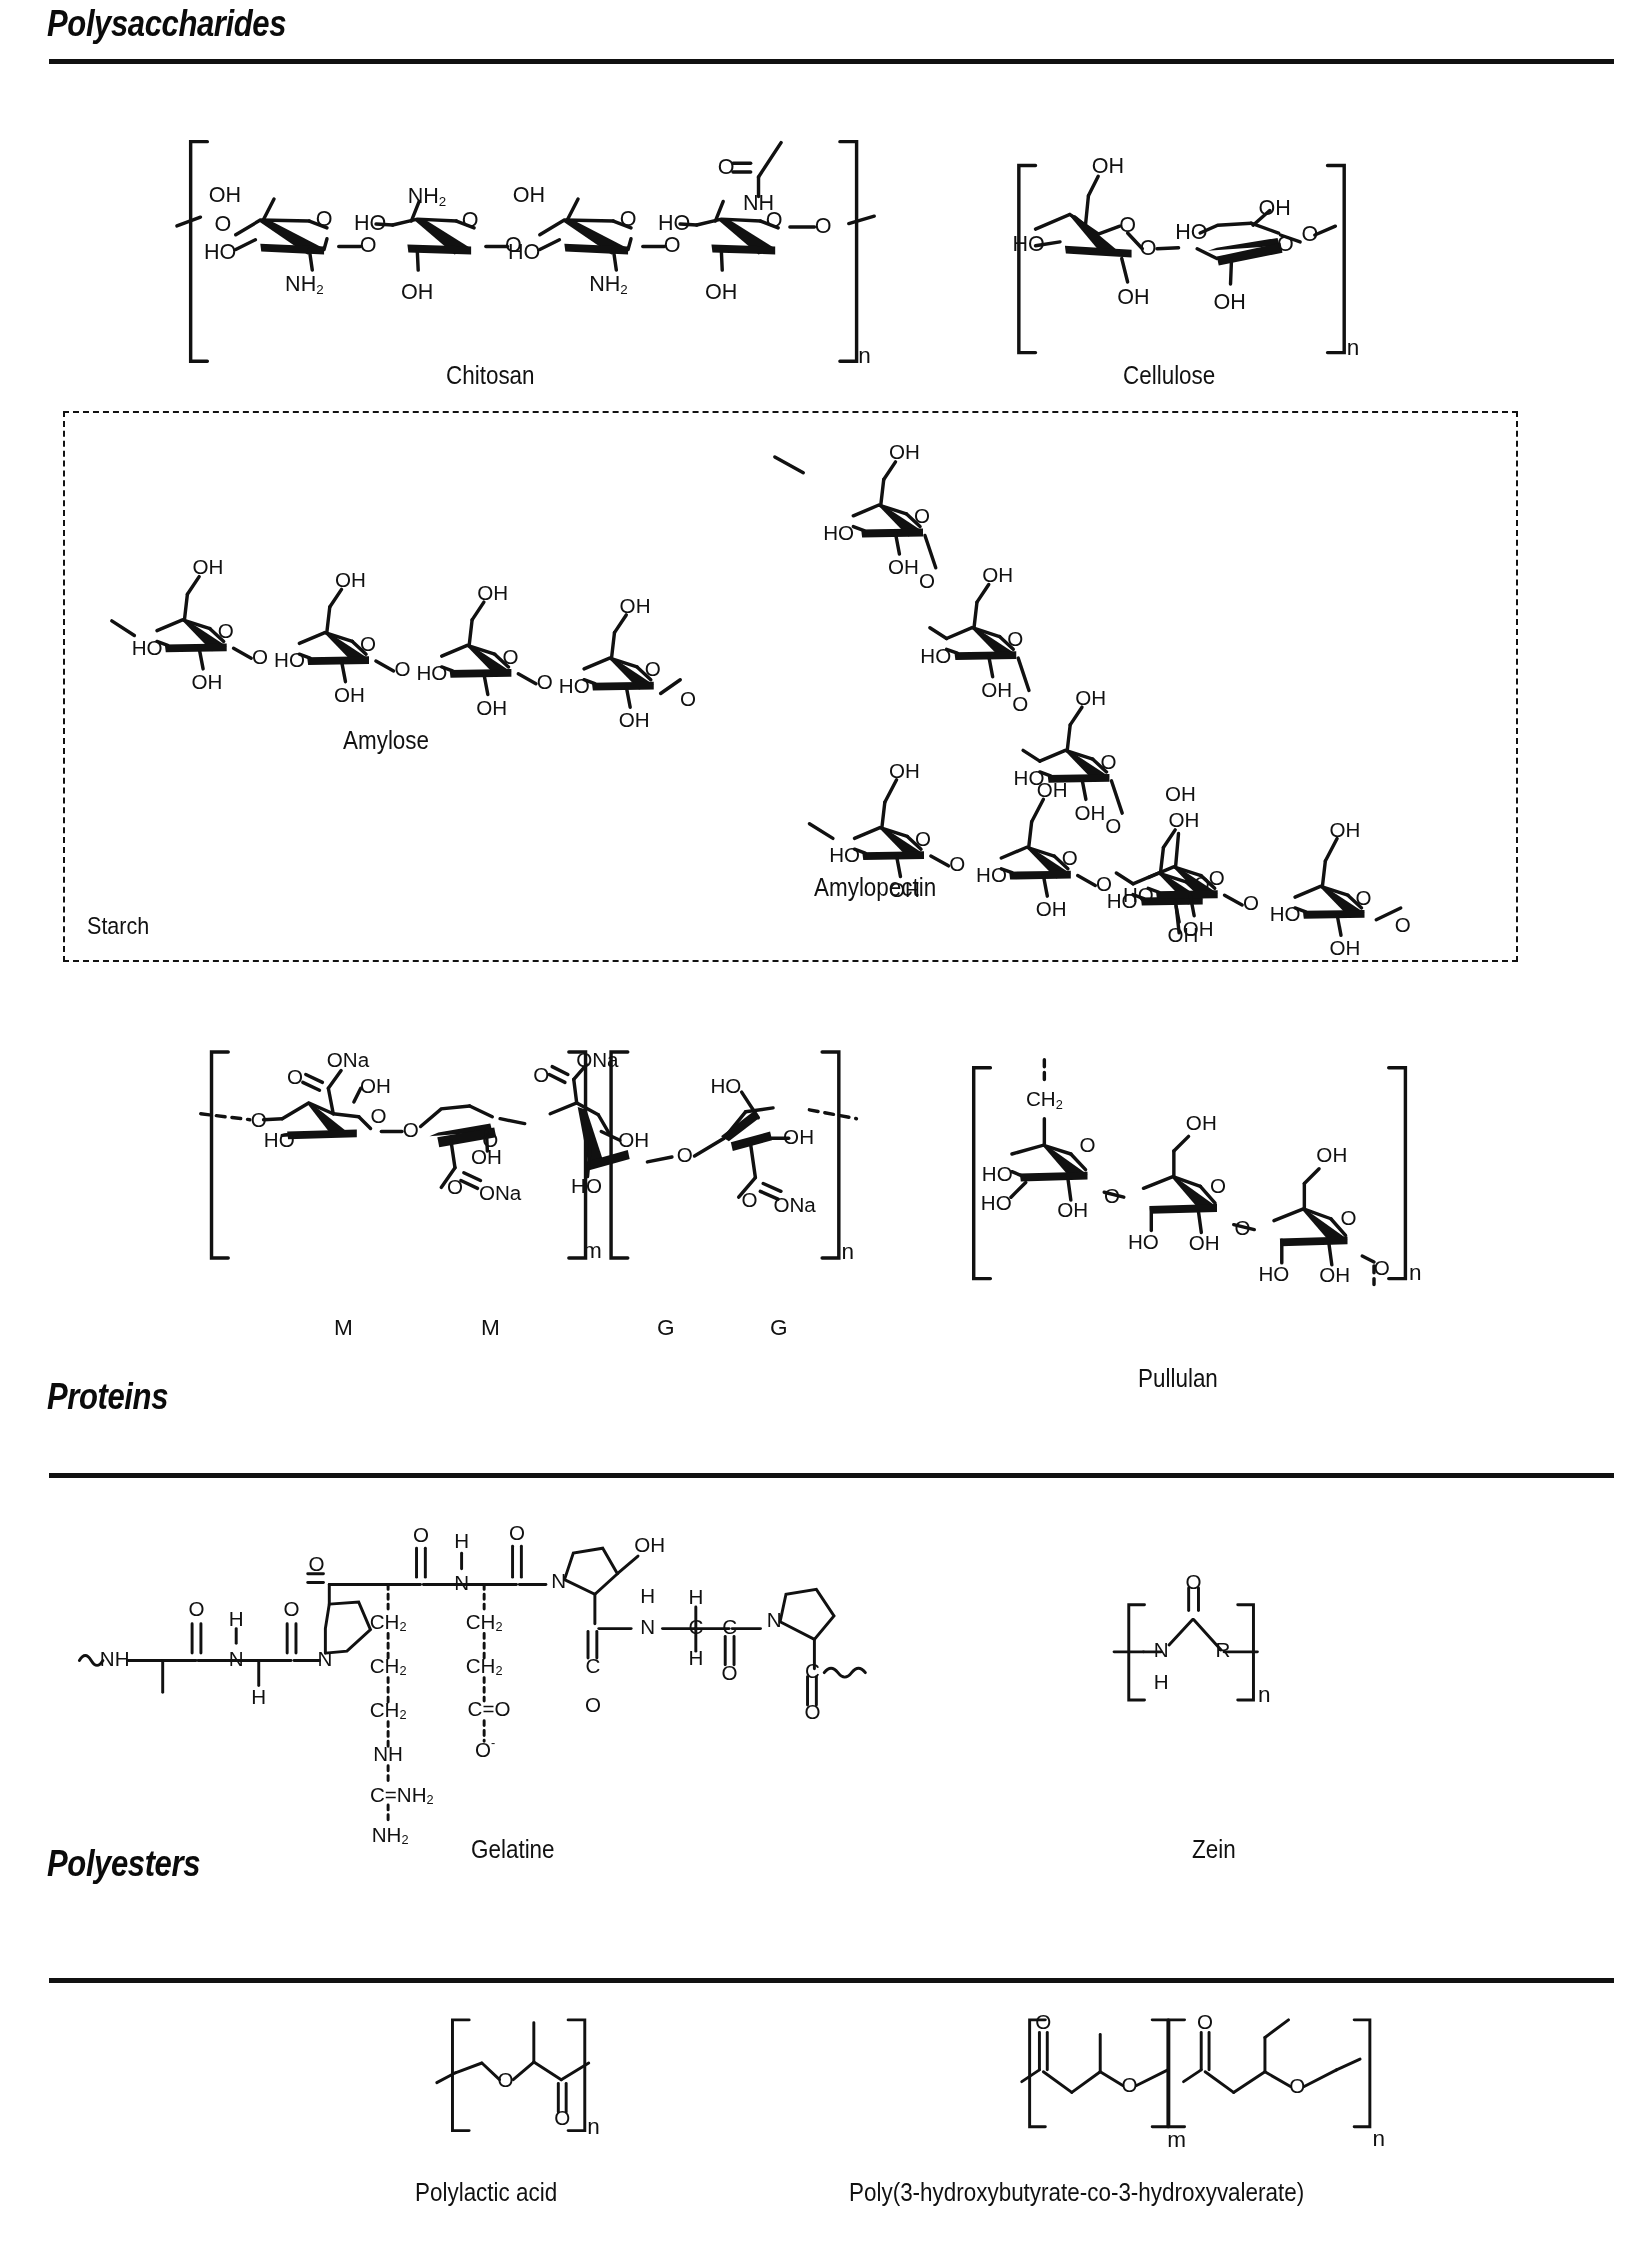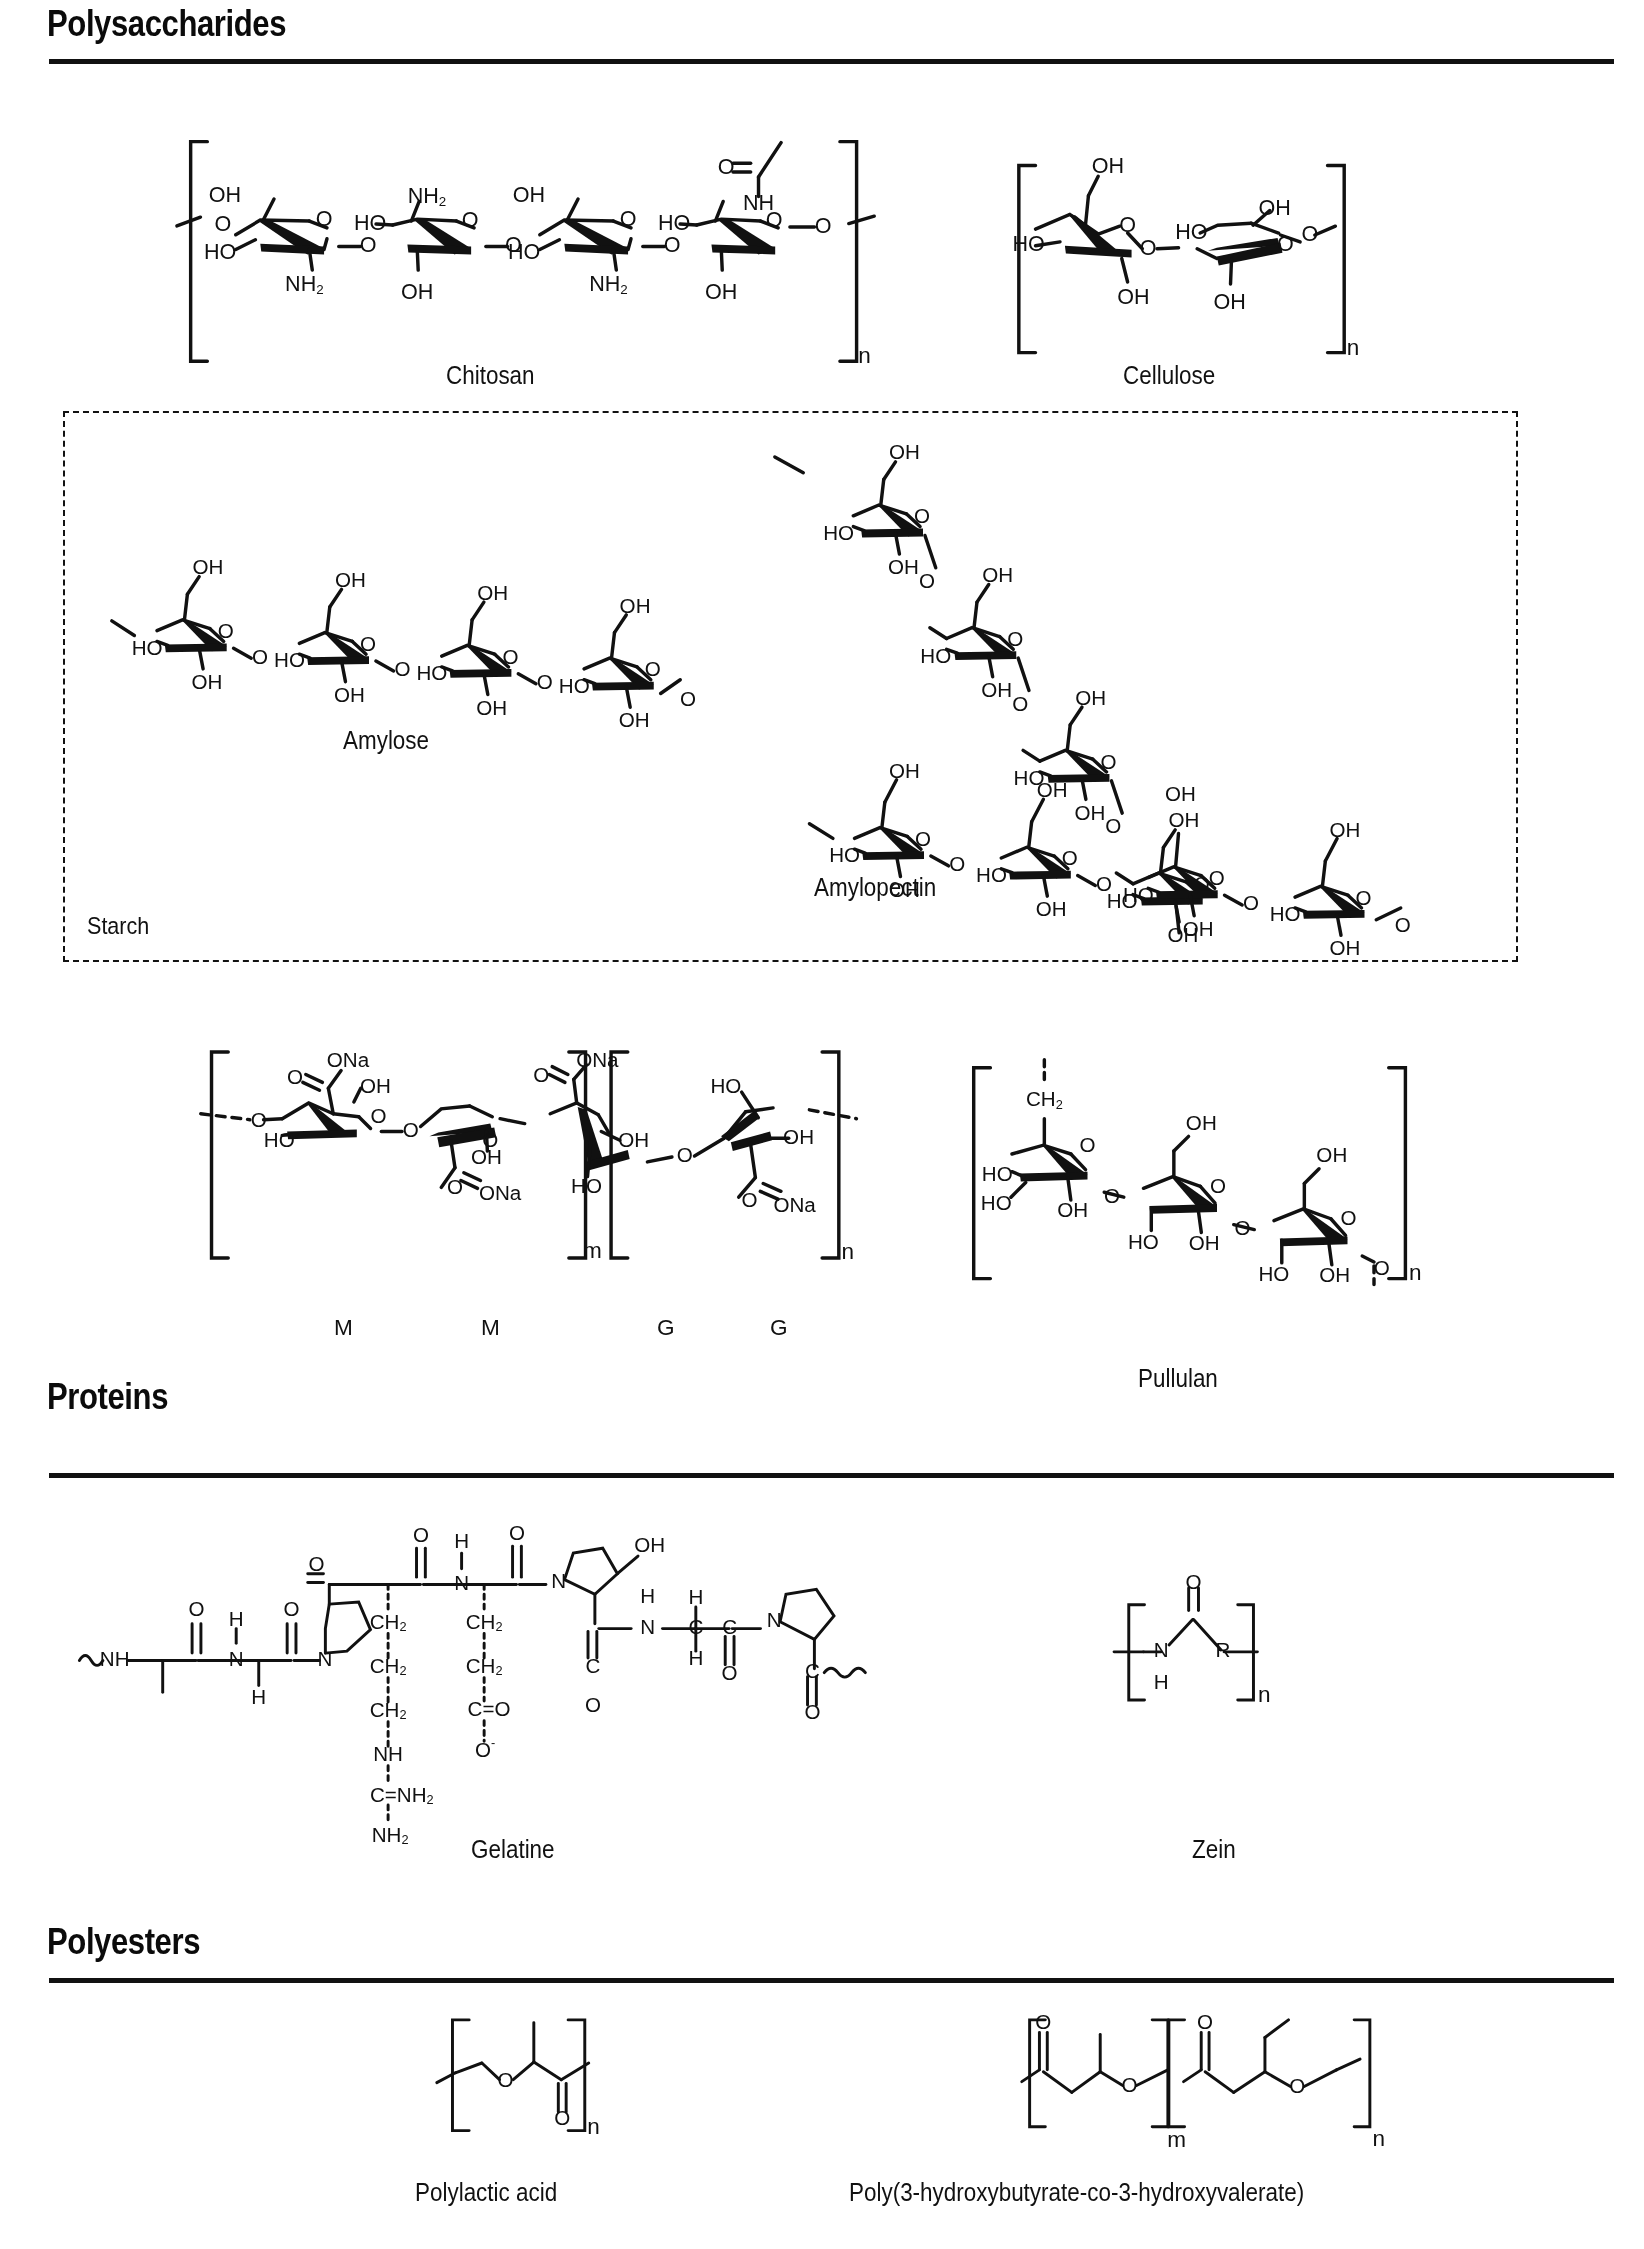--- a/index.html
+++ b/index.html
@@ -1,19 +1,19 @@
 <!DOCTYPE html>
 <html style="font-size:7.8px"><head>
 <meta charset="utf-8">
 <style>
   html,body{margin:0;padding:0;background:#fff;}
   body{width:1644px;height:2250px;position:relative;
        font-family:"Liberation Sans","DejaVu Sans",sans-serif;color:#000;}
   .page{position:absolute;inset:0;}
-  .section-header{position:absolute;left:47px;}
+  .section-header{position:absolute;left:47px;font-style:italic;}
   .section-header .title{
       font-size:37px;font-weight:bold;letter-spacing:-0.5px;
       line-height:1;color:#0b0b0b;
       transform:scaleX(.84);transform-origin:left center;}
   .rule{position:absolute;left:49px;height:5.4px;background:#111;}
   .caption{position:absolute;font-size:25.5px;color:#111;white-space:nowrap;
            transform:scaleX(.88);transform-origin:left center;}
   .dashbox{position:absolute;border:2.9px dashed #111;}
   .starch-lbl{position:absolute;font-size:24.5px;color:#111;
               transform:scaleX(.88);transform-origin:left center;}
@@ -715,21 +715,21 @@
     <g font-size="42" text-anchor="middle" dominant-baseline="middle">
       <text x="96" y="126">N</text>
       <text x="96" y="190">H</text>
       <text x="162" y="-14">O</text>
       <text x="222" y="126">R</text>
       <text x="306" y="216" font-size="46">n</text>
     </g>
   </svg>
   <div class="caption" style="left:1192px;top:1835px">Zein</div>
 
-  <div class="section-header" style="top:1923px">
+  <div class="section-header" style="top:1845px">
     <div class="title">Polyesters</div>
   </div>
   <div class="rule" style="top:1978px;width:1565px"></div>
 
   <svg style="left:422px;top:2014px" width="255" height="147" viewBox="0 0 520 300">
     <g fill="none" stroke="#111" stroke-width="6" stroke-linecap="round">
       <path d="M96 12 L62 12 L62 238 L96 238"></path>
       <path d="M298 12 L332 12 L332 238 L298 238"></path>
       <path d="M30 140 L68 120"></path>
       <path d="M68 120 L122 100"></path>

